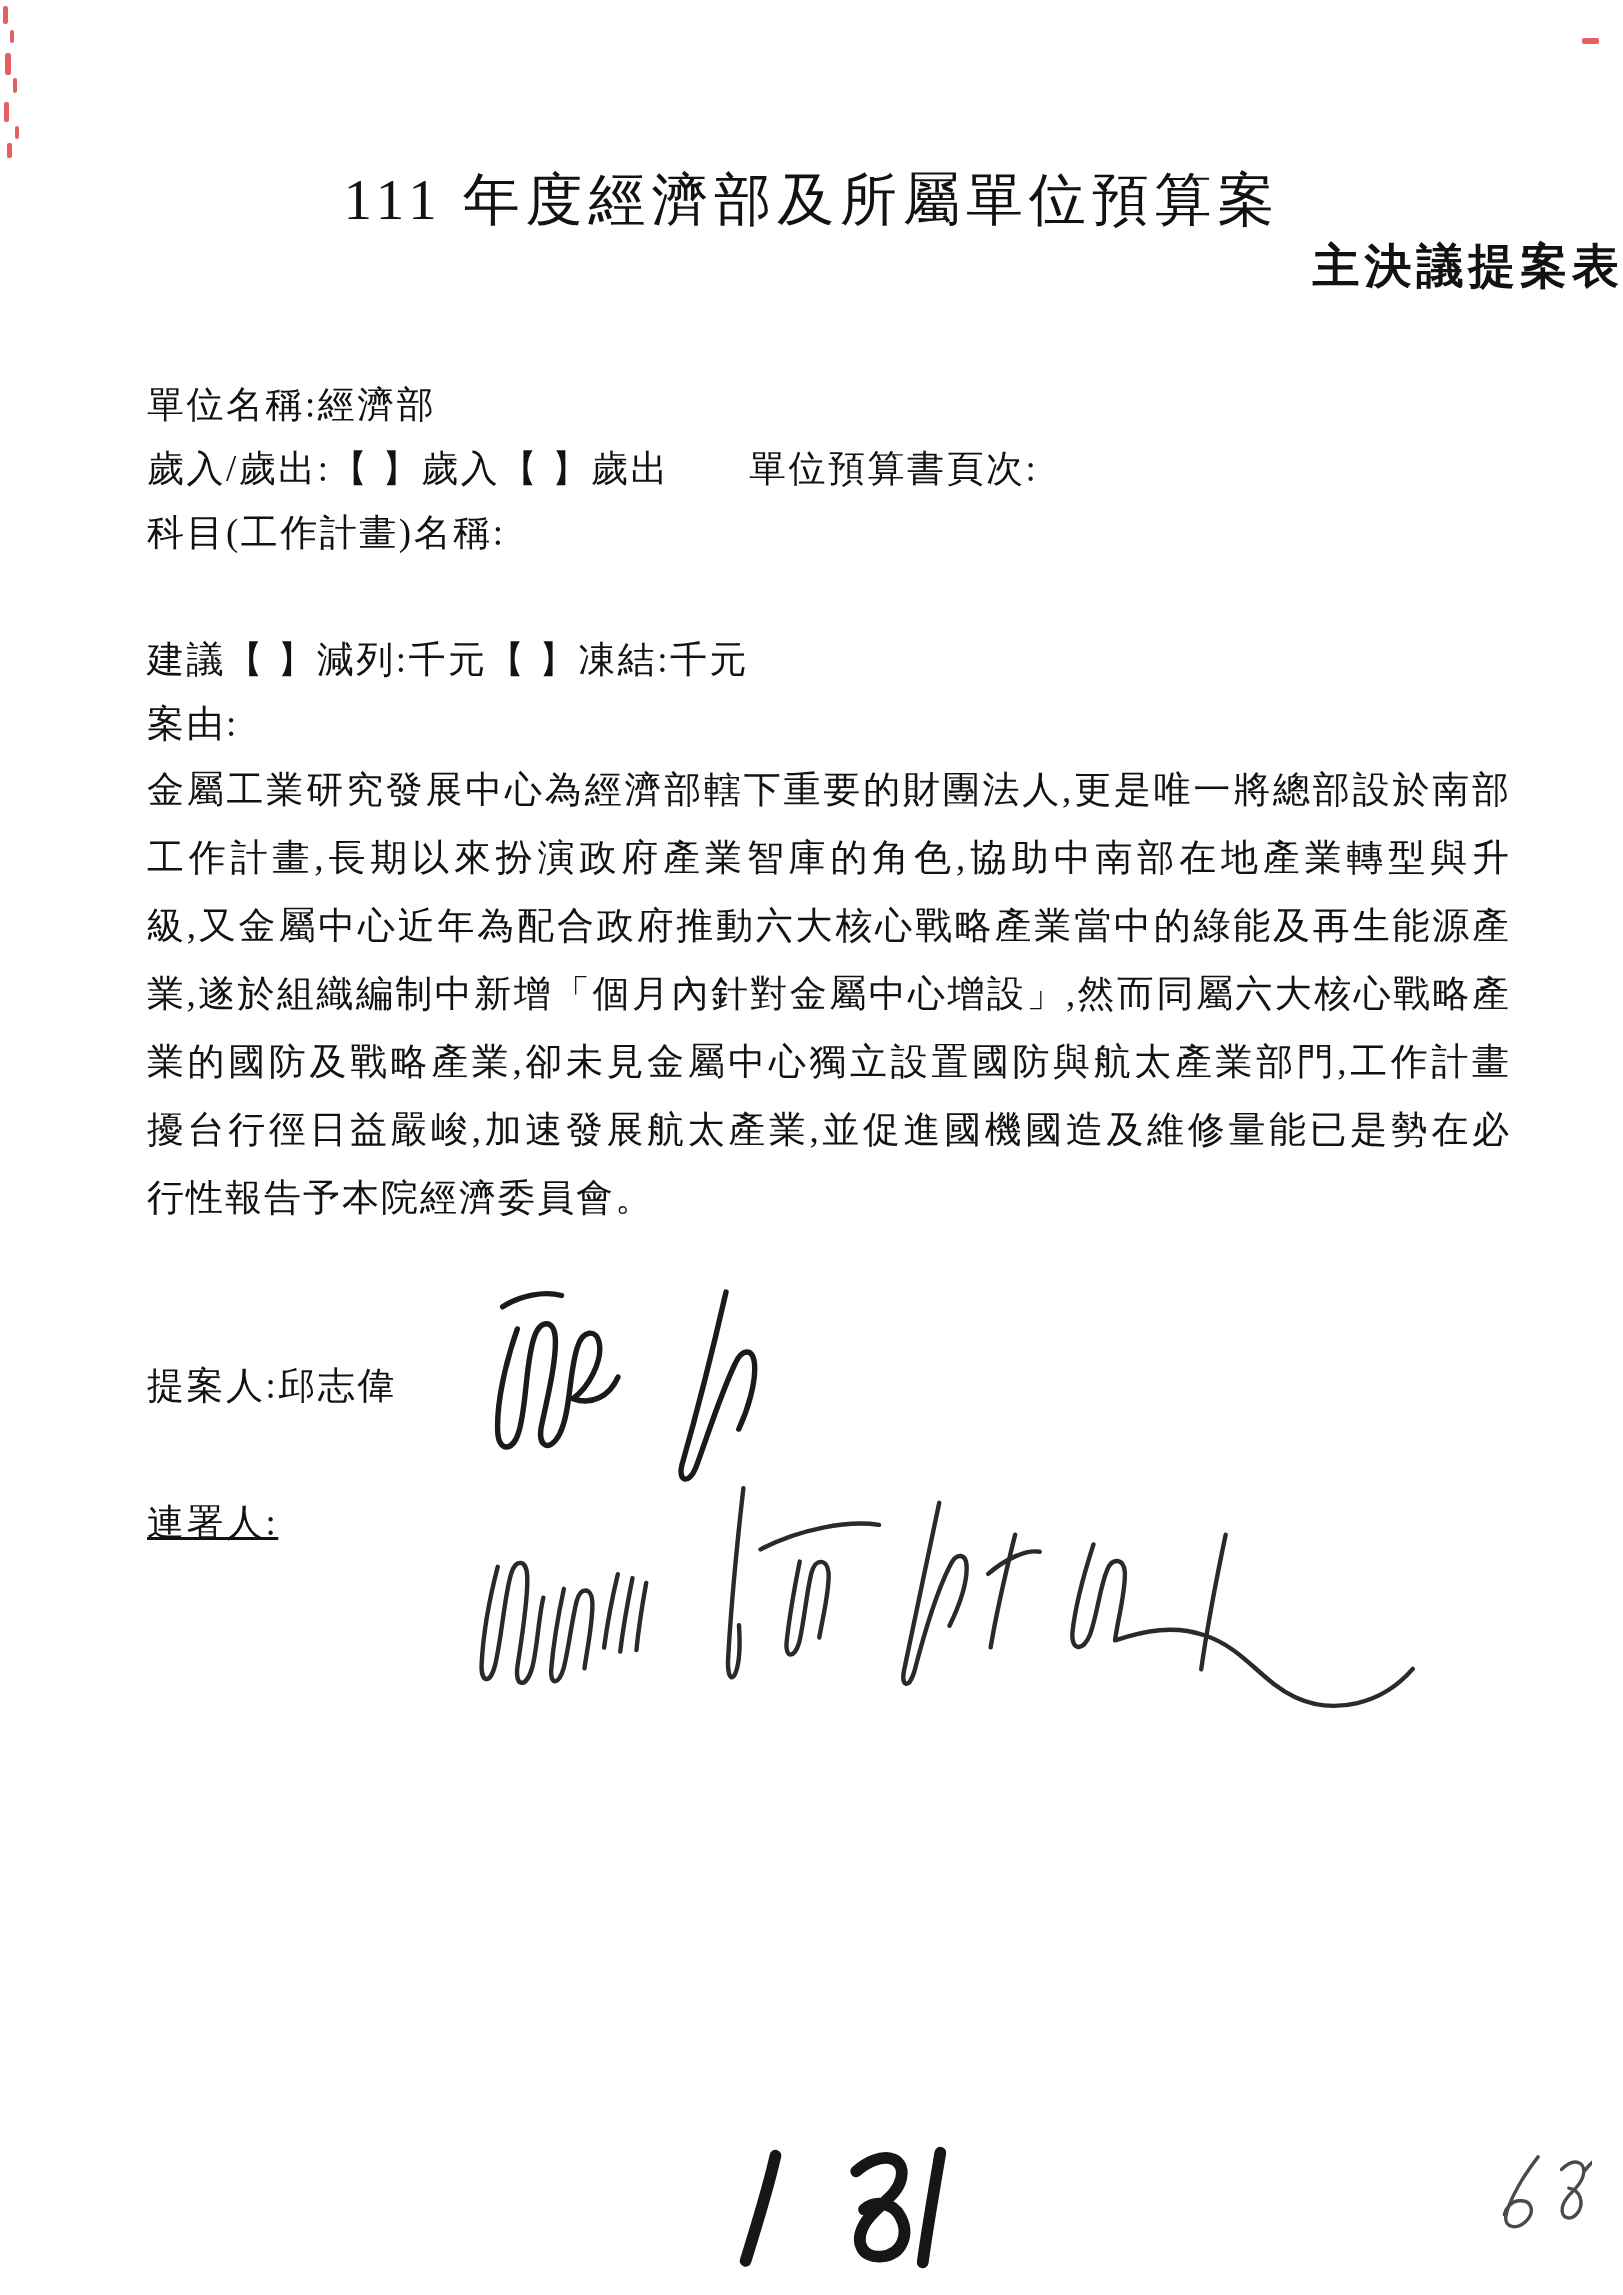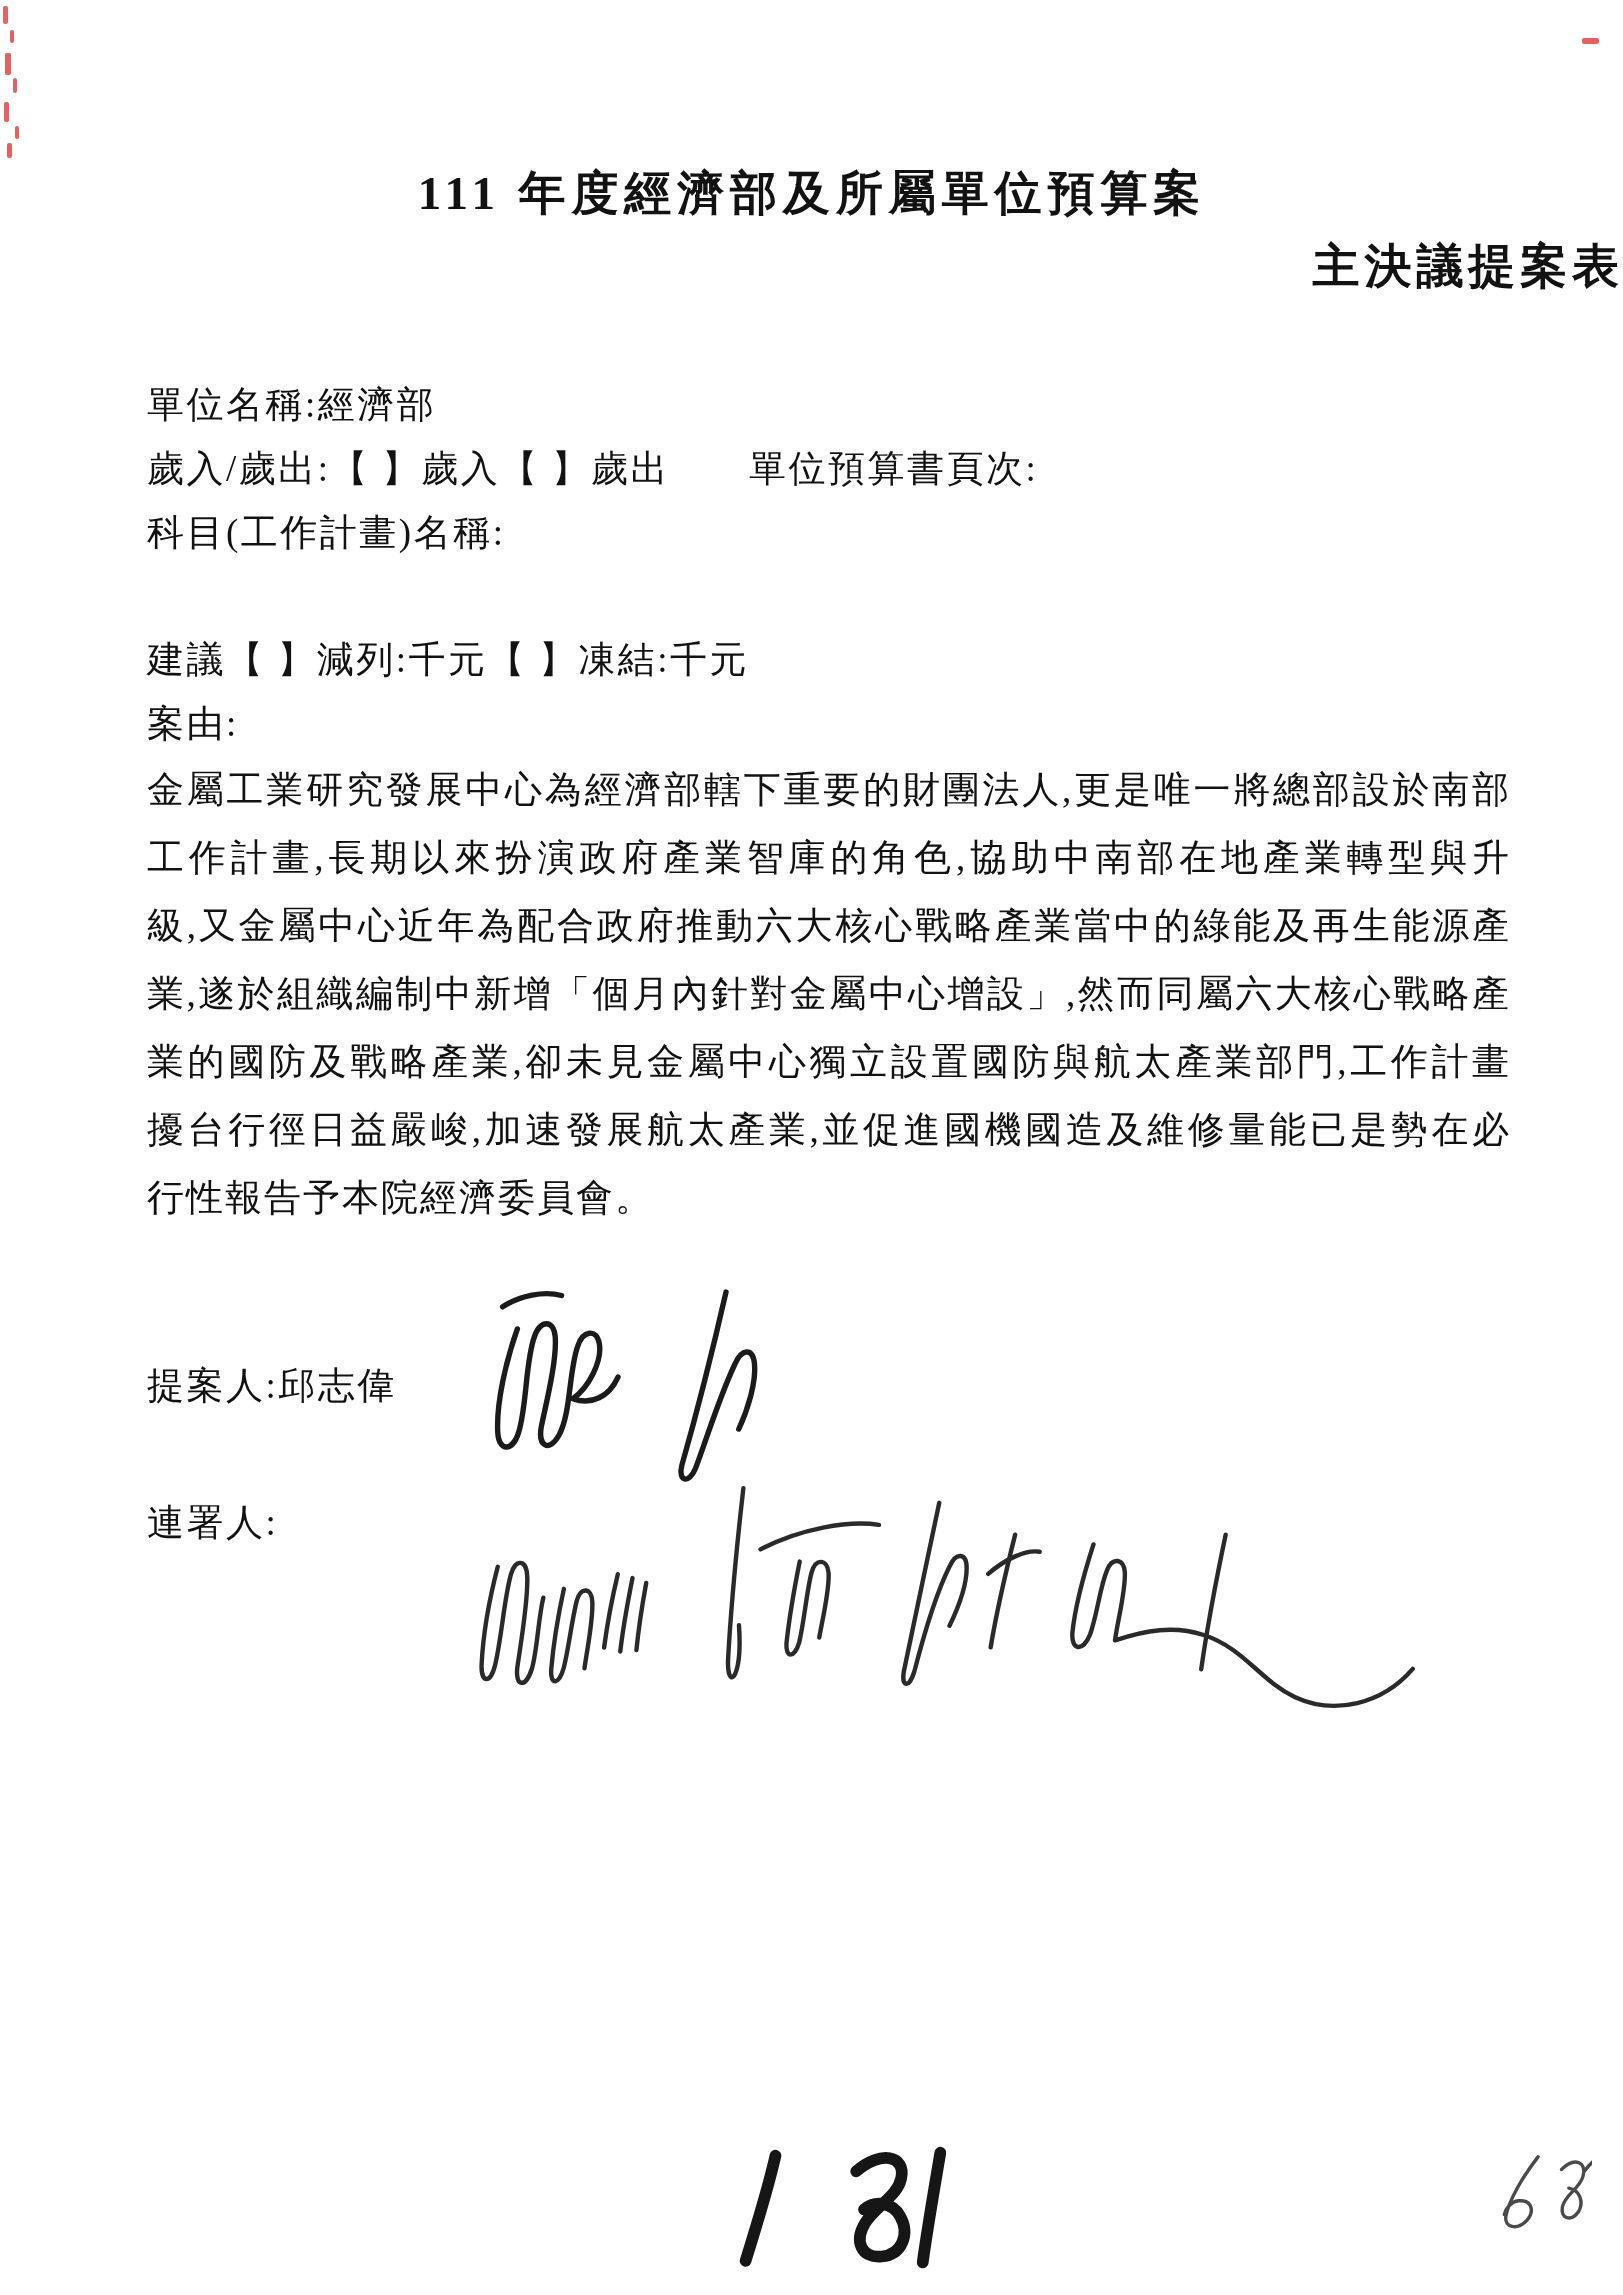--- a/index.html
+++ b/index.html
@@ -10,22 +10,22 @@
     background:#ffffff;
     overflow:hidden;
     font-family:"Liberation Serif","DejaVu Serif",serif;
     color:#121212;
   }
   .title{
     position:absolute;
     left:0; top:162px;
     width:100%;
     text-align:center;
-    font-size:47px;
-    font-weight:bold;
+    font-size:57px;
+    font-weight:normal;
     letter-spacing:5.9px;
     white-space:pre;
   }
   .subtitle{
     position:absolute;
     left:0; top:235px;
     width:100%;
     text-align:right;
     font-size:47px;
     font-weight:bold;
@@ -64,21 +64,21 @@
     text-align-last:left;
   }
   .sig-label{
     position:absolute;
     left:147px;
     font-size:37px;
     letter-spacing:2.5px;
     white-space:pre;
   }
   .l-proposer{top:1361px;}
-  .l-cosigner{top:1498px;}
+  .l-cosigner{top:1498px;text-decoration:underline;}
   .sig{position:absolute;}
   .sig path{fill:none;stroke-linecap:round;stroke-linejoin:round;}
   .sig-proposer{left:451px;top:1270px;}
   .sig-proposer path{stroke:#1b1b1b;stroke-width:11px;}
   .sig-co1{left:461px;top:1525px;}
   .sig-co1 path{stroke:#2a2a2a;stroke-width:9px;}
   .sig-co2{left:696px;top:1471px;}
   .sig-co2 path{stroke:#2a2a2a;stroke-width:9px;}
   .pagenum{position:absolute;}
   .pagenum path{fill:none;stroke-linecap:round;stroke-linejoin:round;}

